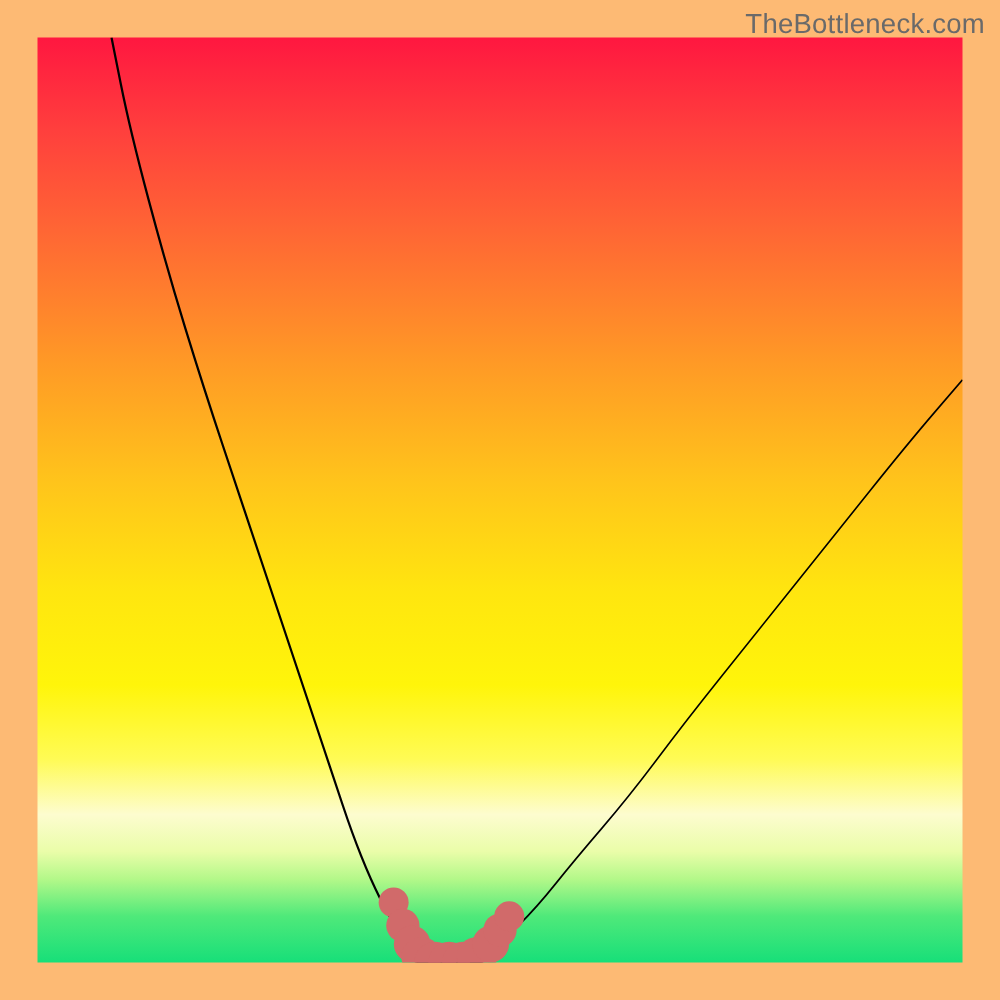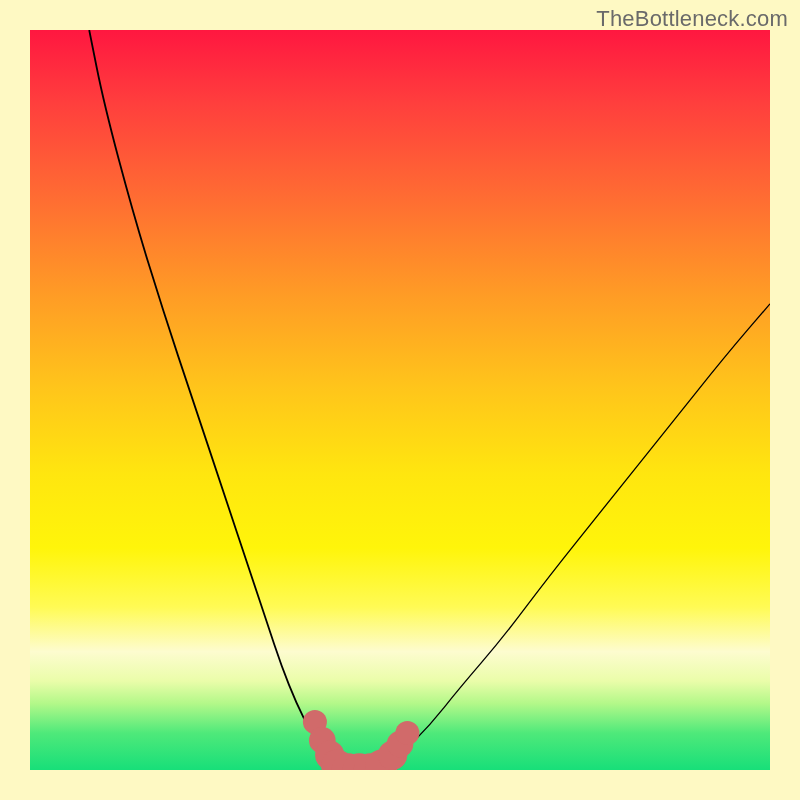--- a/index.html
+++ b/index.html
@@ -8,21 +8,21 @@
     width: 800px;
     height: 800px;
     overflow: hidden;
     background: #000;
     font-family: Arial, Helvetica, sans-serif;
   }
   .frame {
     position: relative;
     width: 800px;
     height: 800px;
-    background: #fef9c3;
+    background: #fdba74;
   }
   .plot-area {
     position: absolute;
     left: 30px;
     top: 30px;
     width: 740px;
     height: 740px;
     
     background: linear-gradient(
       to bottom,

